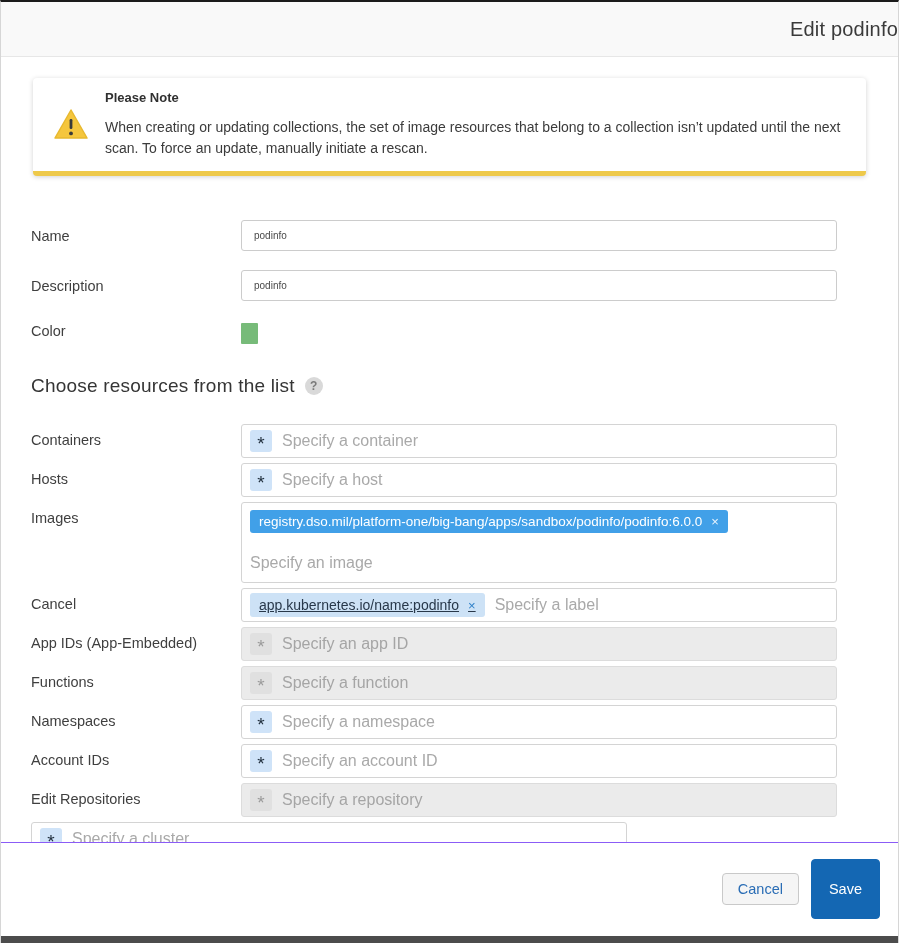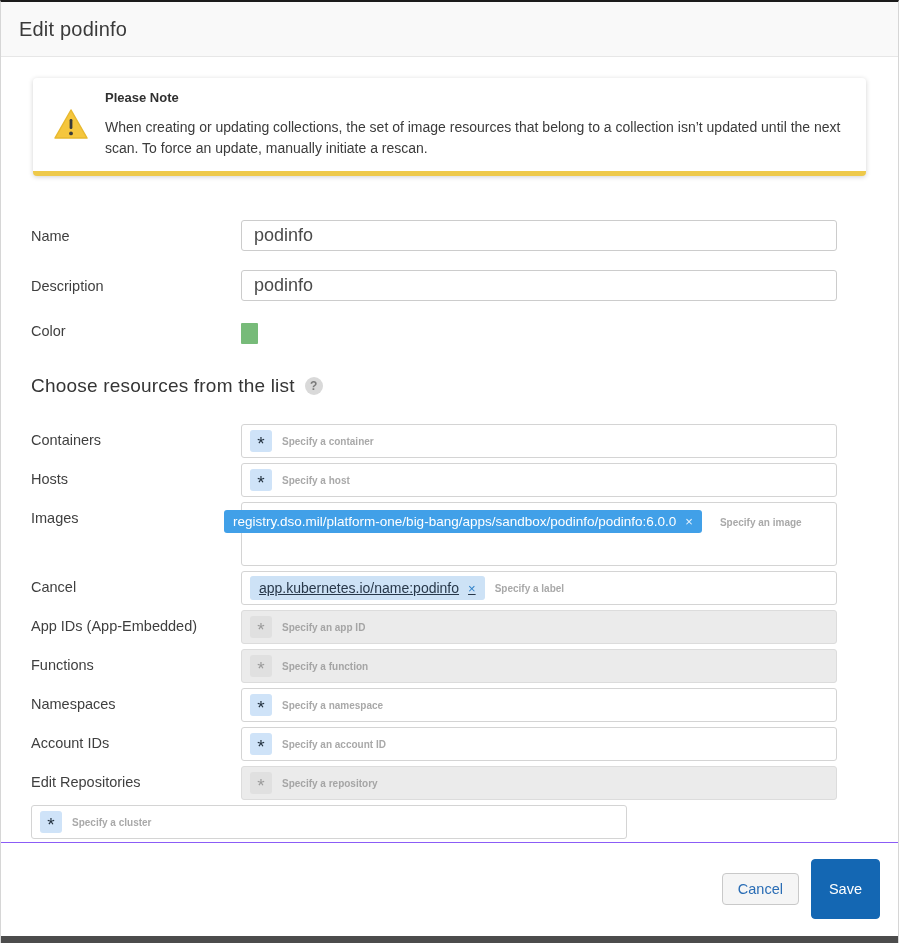--- a/index.html
+++ b/index.html
@@ -18,20 +18,21 @@
     background: #fff;
     overflow: hidden;
   }
   
   .titlebar {
     height: 55px; flex: 0 0 55px;
     background: #f9f9f9;
     border-bottom: 1px solid #e7e7e7;
     display: flex; align-items: center;
     padding-left: 18px;
+    justify-content: flex-end;
   }
   .titlebar h1 { font-size: 20px; font-weight: 400; color: #3a3a3a; letter-spacing: .2px; }
 
   
   .content { flex: 1 1 auto; overflow: hidden; }
 
   
   .notice {
     margin: 21px 32px 0 32px;
     background: #fff;
@@ -50,21 +51,21 @@
   .form-area { padding: 0 30px; }
   .frow { display: flex; align-items: center; }
   .frow-name { margin-top: 44px; }
   .frow-desc { margin-top: 19px; }
   .frow-color { margin-top: 22px; align-items: flex-start; }
   .flabel { flex: 0 0 210px; font-size: 14.5px; color: #3f3f3f; }
   .text-input {
     width: 596px; height: 31px;
     border: 1px solid #cccccc; border-radius: 3px;
     font-family: "Liberation Sans", sans-serif;
-    font-size: 18px; color: #4a4a4a;
+    font-size: 10px; color: #4a4a4a;
     padding: 0 12px; outline: none; background: #fff;
   }
   .swatch { width: 17px; height: 21px; border-radius: 1px; cursor: pointer; }
 
   
   .section-head { display: flex; align-items: center; margin-top: 31px; }
   .section-head h2 { font-size: 19px; font-weight: 400; color: #353535; letter-spacing: .2px; }
   .help-circle {
     width: 18px; height: 18px; margin-left: 10px;
     border-radius: 50%; background: #d9d9d9; color: #7a7a7a;
@@ -78,38 +79,38 @@
   .rrow { display: flex; align-items: flex-start; margin-bottom: 5px; }
   .rrow .flabel { padding-top: 8px; }
   .field {
     width: 596px; min-height: 34px;
     border: 1px solid #d4d4d4; border-radius: 3px;
     background: #fff;
     display: flex; align-items: center;
     padding: 3px 8px; gap: 10px;
   }
   .field.tall {
-    flex-direction: row; align-items: flex-start;
+    flex-direction: column; align-items: flex-start;
     padding: 7px 8px; gap: 18px; min-height: 64px; justify-content: center;
   }
   .field.disabled { background: #ebebeb; border-color: #dcdcdc; }
   .chip {
     flex: 0 0 22px; width: 22px; height: 22px;
     background: #cfe3f8; border-radius: 3px;
     display: flex; align-items: center; justify-content: center;
     cursor: pointer;
   }
   .chip .star { font-size: 19px; color: #22313f; transform: translateY(3px); }
   .field.disabled .chip { background: #e0e0e0; cursor: default; }
   .field.disabled .chip .star { color: #9b9b9b; }
   .ghost-input {
     border: none; outline: none; background: transparent;
     flex: 1 1 auto; height: 24px;
     font-family: "Liberation Sans", sans-serif;
-    font-size: 10px; color: #000000; font-weight: bold;
+    font-size: 16px; color: #000000;
   }
   .ghost-input::placeholder { color: #a9a9a9; opacity: 1; }
   .field.disabled .ghost-input::placeholder { color: #a5a5a5; }
 
   .tag-solid {
     background: #41a0e8; color: #ffffff;
     font-size: 13.5px; border-radius: 3px;
     padding: 4px 9px;
     display: inline-flex; align-items: center;
     white-space: nowrap; cursor: default;

